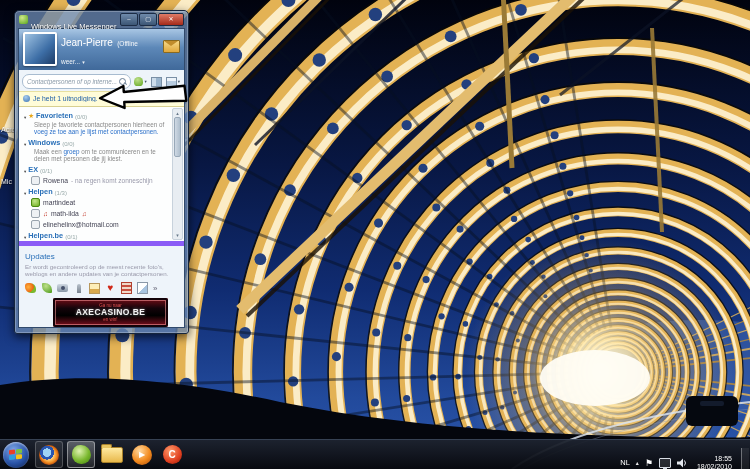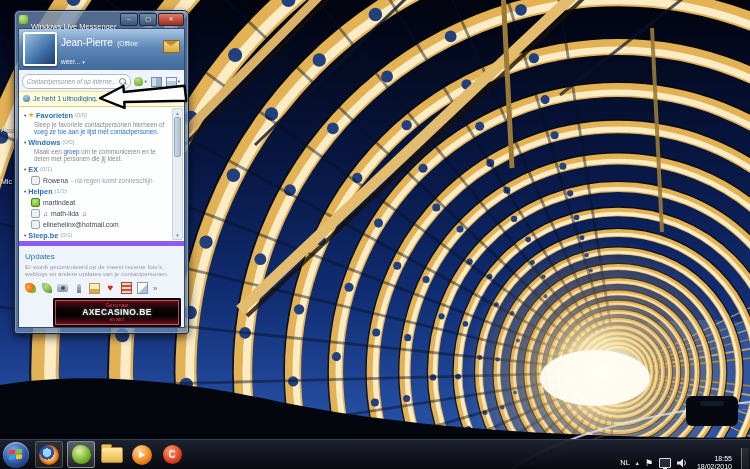--- a/index.html
+++ b/index.html
@@ -53,21 +53,21 @@
   .ico-options{width:9px;height:8px;border:1px solid #7a8fa5;background:
        linear-gradient(180deg,#eef4fa 35%,#b8cce0 35%);}
   
   .notif{height:14px;background:#fffcd8;border-top:1px solid #e8e0a0;border-bottom:1px solid #d8d090;
          display:flex;align-items:center;padding:0 4px;gap:3px;}
   .ninv{width:7px;height:7px;border-radius:50%;background:radial-gradient(circle at 40% 30%,#a8cdf0,#3a72b0);}
   .ntext{flex:1;font-size:6.8px;color:#2060a8;white-space:nowrap;overflow:hidden;}
   .nclose{font-size:6px;color:#8a9aa8;}
   
   .list{height:135px;background:#fdfefe;position:relative;padding:2px 12px 0 5px;overflow:hidden;}
-  .grp{display:flex;align-items:center;gap:2px;margin-top:2px;}
+  .grp{display:flex;align-items:flex-end;gap:2px;margin-top:2px;}
   .exp{font-size:4.5px;color:#444;}
   .star{font-size:6.5px;color:#e8a81c;}
   .gname{font-size:7.3px;font-weight:bold;color:#2a70b8;}
   .gcount{font-size:6px;color:#9aa;}
   .gdesc{font-size:6.3px;color:#888;line-height:7.5px;margin:1px 2px 2px 10px;}
   .lnk{color:#2a6fc9;text-decoration:none;}
   .contact{display:flex;align-items:center;gap:3px;margin:2px 0 1px 7px;white-space:nowrap;overflow:hidden;}
   .pres{width:7px;height:7px;border-radius:2px;flex:none;}
   .pres.online{background:radial-gradient(circle at 40% 30%,#c2e68a,#6fae20);border:1px solid #4a8a10;}
   .pres.offline{background:#eef1f4;border:1px solid #9aa4ae;}
@@ -92,21 +92,21 @@
   .i-camera{width:11px;height:8px;background:linear-gradient(180deg,#cfd8e2,#8a98a8);border-radius:2px;position:relative;}
   .i-camera:after{content:"";position:absolute;left:3.5px;top:2px;width:4px;height:4px;border-radius:50%;background:#44506a;}
   .i-mic{width:4px;height:9px;background:linear-gradient(180deg,#b8c2cc,#78828e);border-radius:2px 2px 0 0;}
   .i-photo{width:11px;height:9px;background:linear-gradient(180deg,#fdeeb8 55%,#d8a84c 55%);border:1px solid #b8985c;}
   .i-heart{font-size:10px;color:#d02818;line-height:10px;}
   .i-games{width:10px;height:10px;border:1px solid #b04030;background:
      repeating-linear-gradient(0deg,#f0d8c8 0 2px,#c85040 2px 4px);}
   .i-apps{width:10px;height:10px;border:1px solid #8a98a8;background:linear-gradient(135deg,#fff 55%,#a8c4e0 55%);}
   .more{font-size:8px;color:#667;}
   
-  .ad{margin:2px 4px 0 34px;width:128px;height:30px;border-radius:2px;
+  .ad{margin:2px 4px 0 34px;width:115px;height:30px;border-radius:2px;
       background:linear-gradient(180deg,#7a0d18,#14040a 35%,#000 60%,#8a1020);
       display:flex;flex-direction:column;align-items:center;justify-content:center;
       box-shadow:inset 0 0 0 2px #120208, inset 0 0 0 3px rgba(255,160,160,.55);}
   .ad1,.ad3{font-size:4.5px;color:#e05050;line-height:5px;}
   .ad2{font-size:8.5px;font-weight:bold;color:#f4f4f4;letter-spacing:.4px;line-height:9px;
        text-shadow:0 0 3px rgba(255,255,255,.5);}
   
   #arrow{position:absolute;left:97px;top:83px;z-index:9;transform:rotate(-3deg);}
   
   #taskbar{position:absolute;left:0;bottom:0;width:750px;height:29px;z-index:10;
@@ -469,21 +469,21 @@
         <span class="cname">math-ilda</span>
         <span class="note">♫</span>
       </div>
       <div class="contact">
         <span class="pres offline"></span>
         <span class="cname">elinehelinx@hotmail.com</span>
       </div>
 
       <div class="grp">
         <span class="exp">▾</span>
-        <span class="gname">Sleep.be</span>
+        <span class="gname">Helpen.be</span>
         <span class="gcount">(0/1)</span>
       </div>
       <div class="contact">
         <span class="pres offline"></span>
         <span class="cname">Kurt</span>
       </div>
 
       <div class="sb">
         <span class="sb-up">▴</span>
         <div class="sb-thumb"></div>

